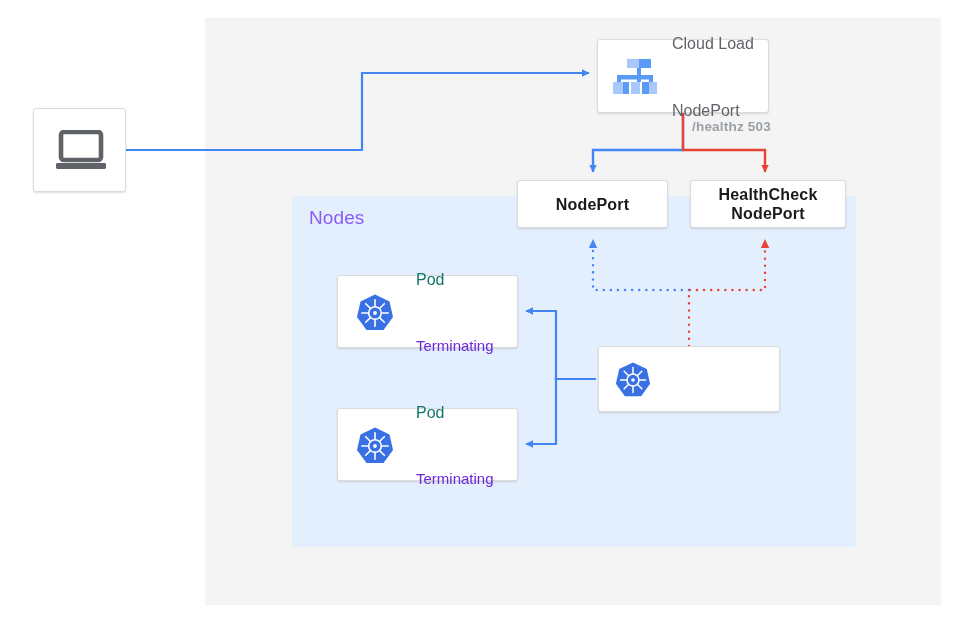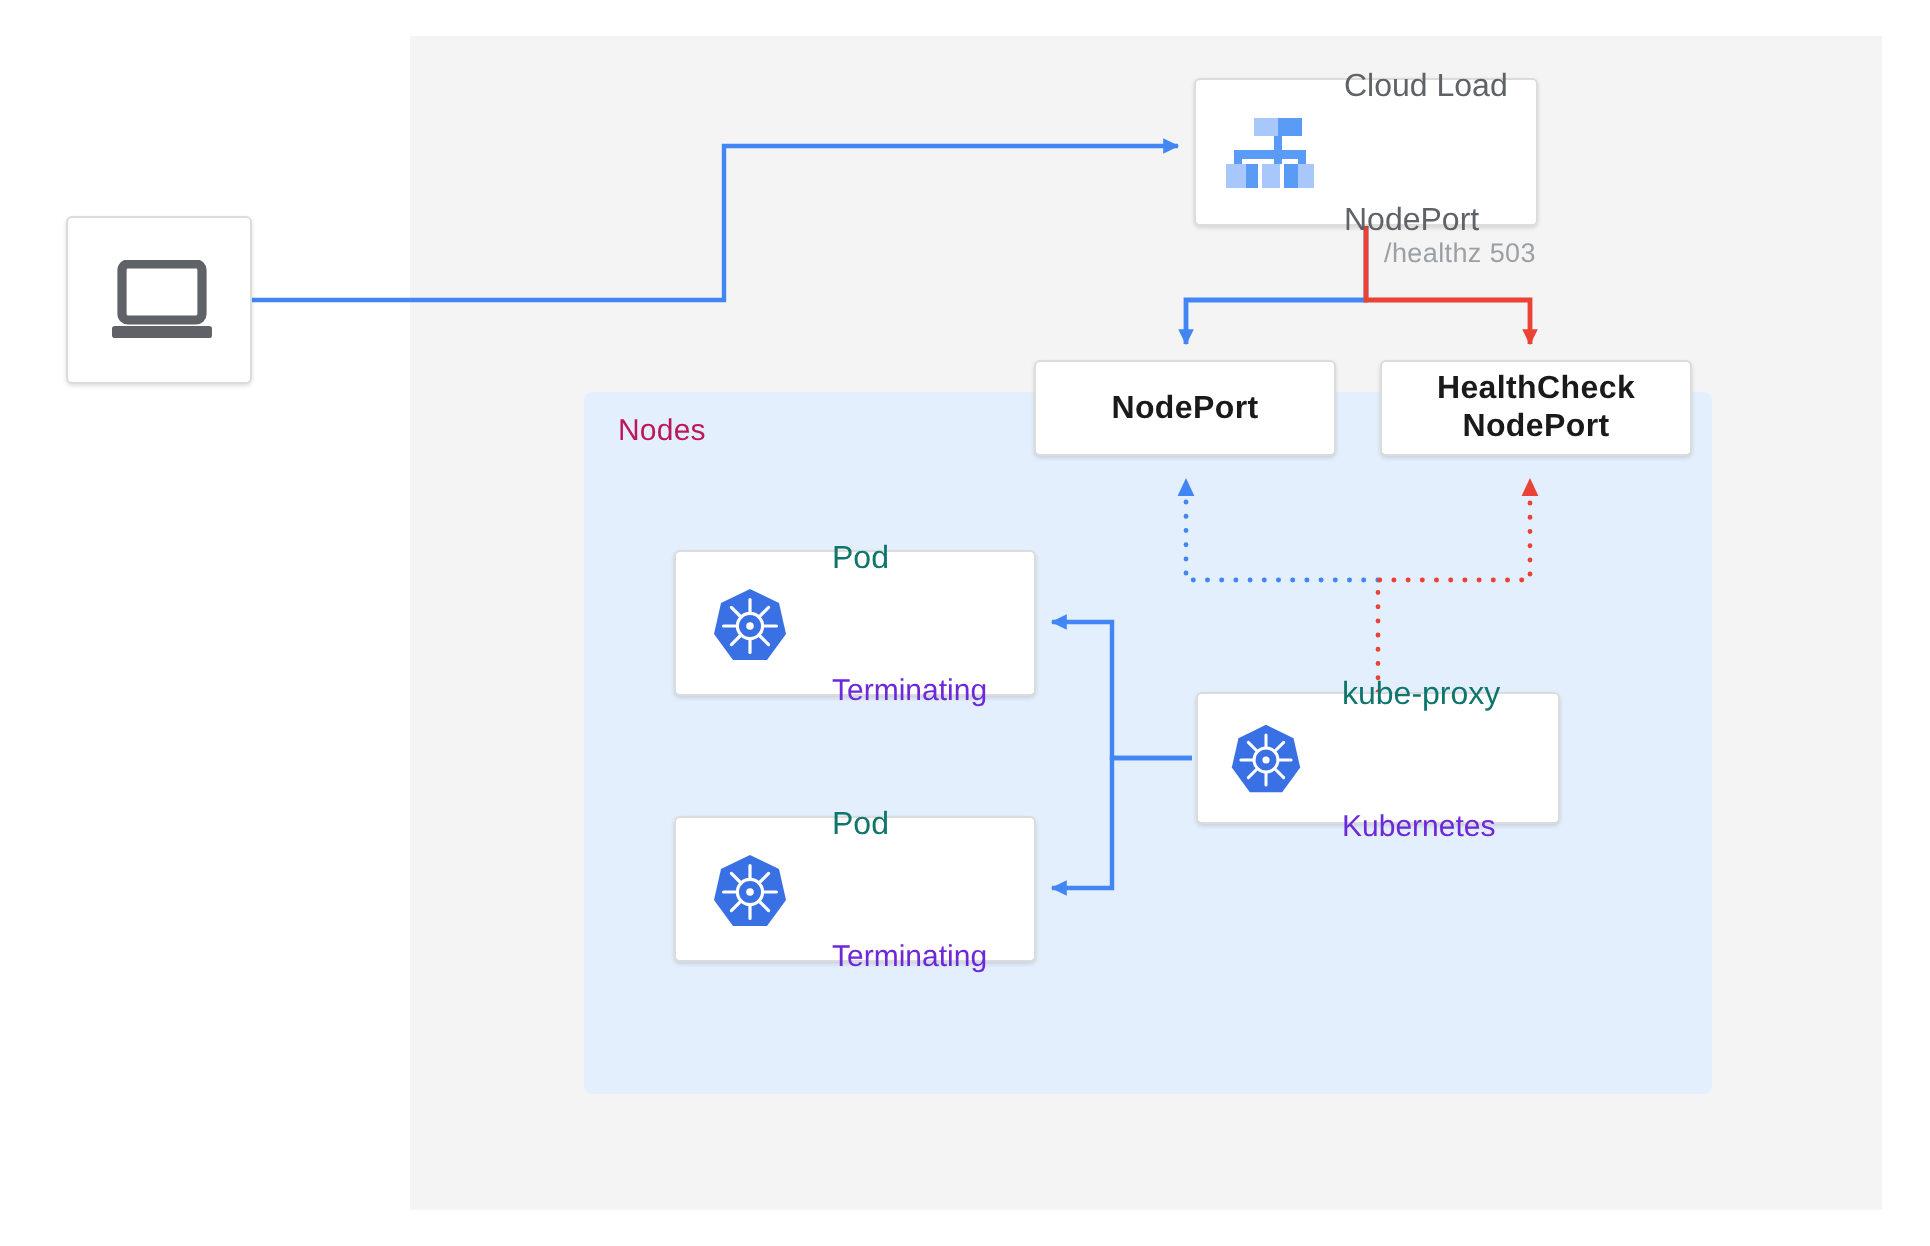--- a/index.html
+++ b/index.html
@@ -4,22 +4,22 @@
 <style>
   html,body{margin:0;padding:0;background:#ffffff;}
   body{width:965px;height:623px;overflow:hidden;
        font-family:"Liberation Sans","DejaVu Sans",sans-serif;}
   #stage{position:relative;width:965px;height:623px;background:#ffffff;}
 
   .panel-gray{position:absolute;left:205px;top:18px;width:736px;height:587px;
               background:#f4f4f4;}
   .panel-nodes{position:absolute;left:292px;top:196px;width:564px;height:351px;
                background:#e3effc;border-radius:4px;}
-  .nodes-label{position:absolute;left:309px;top:207px;font-size:15px;
-               color:#be185d;letter-spacing:.1px;}
+  .nodes-label{position:absolute;left:309px;top:207px;font-size:19px;
+               color:#8b5cf6;letter-spacing:.1px;}
 
   .card{position:absolute;background:#ffffff;border:1px solid #dcdcdc;
         border-radius:3px;box-shadow:0 1px 2px rgba(0,0,0,.13);
         box-sizing:border-box;}
 
   .card-client{left:33px;top:108px;width:93px;height:84px;}
   .card-lb{left:597px;top:39px;width:172px;height:74px;}
   .card-nodeport{left:517px;top:180px;width:151px;height:48px;
                  display:flex;align-items:center;justify-content:center;}
   .card-hcnodeport{left:690px;top:180px;width:156px;height:48px;
@@ -32,21 +32,21 @@
             line-height:19px;letter-spacing:.2px;}
 
   .row{position:absolute;display:flex;align-items:center;}
   .ico{flex:0 0 auto;display:flex;align-items:center;justify-content:center;}
   .txtblock{display:flex;flex-direction:column;justify-content:center;gap:45px;}
   .t-main-dark{font-size:16px;color:#0f766e;line-height:21px;white-space:nowrap;}
   .t-sub{font-size:15px;color:#6d28d9;line-height:21px;white-space:nowrap;}
   .t-lb{font-size:16px;color:#5f6368;line-height:22px;white-space:nowrap;}
 
   .healthz{position:absolute;left:692px;top:119px;font-size:13.5px;
-           font-weight:normal;color:#9aa0a6;letter-spacing:.2px;}
+           font-weight:bold;color:#9aa0a6;letter-spacing:.2px;}
 
   svg.wires{position:absolute;left:0;top:0;width:965px;height:623px;
             pointer-events:none;}
 </style>
 </head>
 <body>
 
 <div id="stage">
 
   <div class="panel-gray"></div>
@@ -208,20 +208,16 @@
             <line x1="20" y1="26.4" x2="20" y2="33.2"></line>
             <line x1="6.8" y1="20" x2="13.6" y2="20"></line>
             <line x1="26.4" y1="20" x2="33.2" y2="20"></line>
             <line x1="10.7" y1="10.7" x2="15.5" y2="15.5"></line>
             <line x1="24.5" y1="24.5" x2="29.3" y2="29.3"></line>
             <line x1="29.3" y1="10.7" x2="24.5" y2="15.5"></line>
             <line x1="15.5" y1="24.5" x2="10.7" y2="29.3"></line>
           </g>
         </svg>
       </span>
-      <span class="txtblock" style="margin-left:18px;">
-        <span class="t-main-dark">kube-proxy</span>
-        <span class="t-sub">Kubernetes</span>
-      </span>
     </div>
   </div>
 
 </div>
 
 </body></html>

